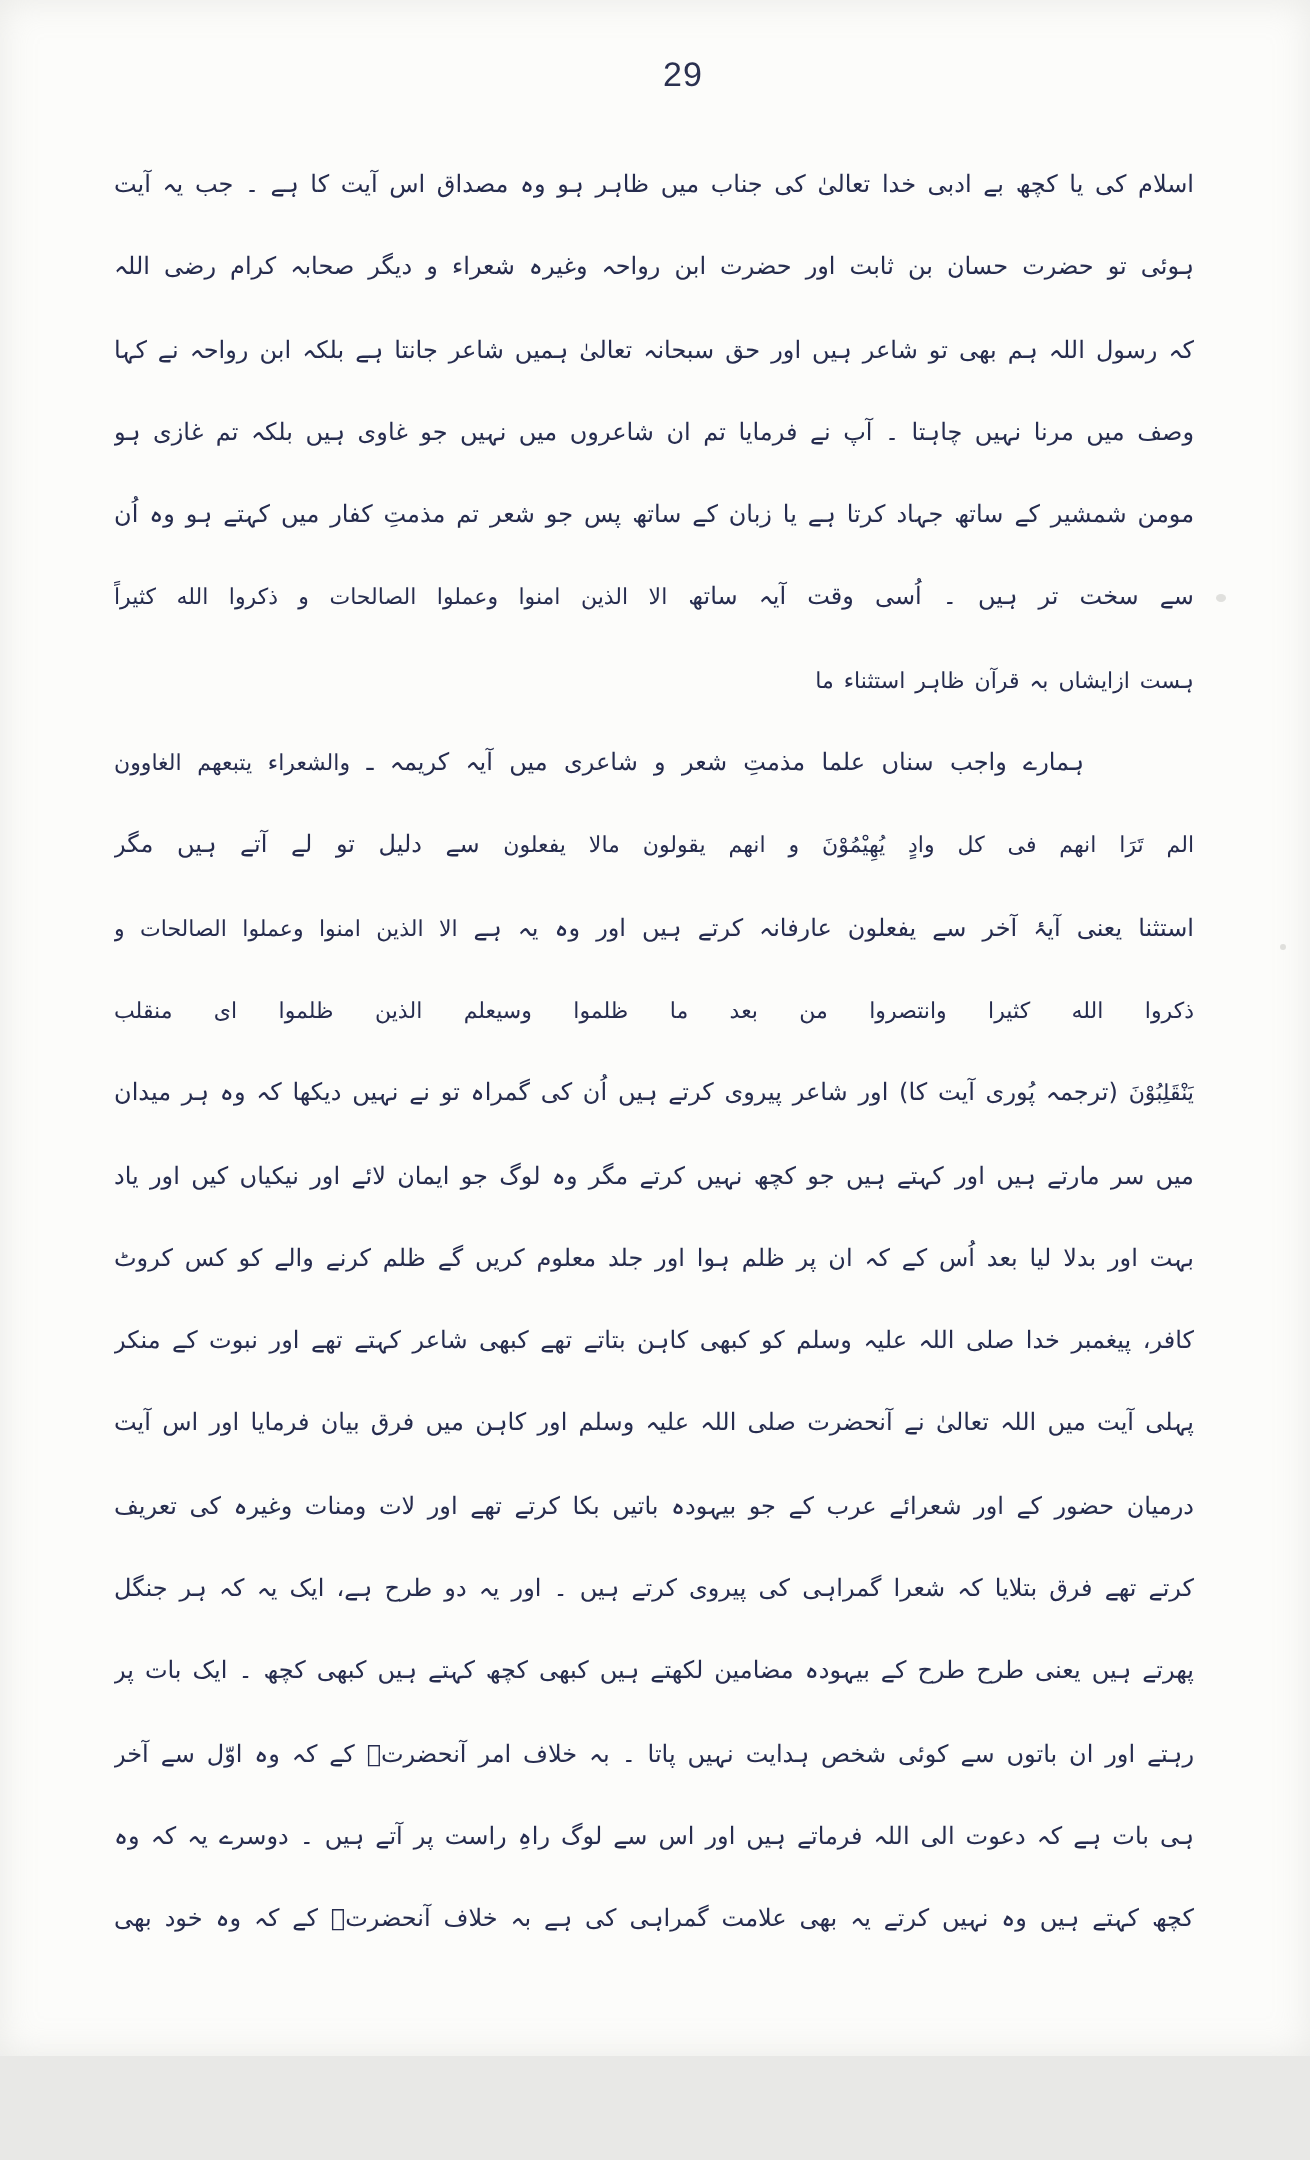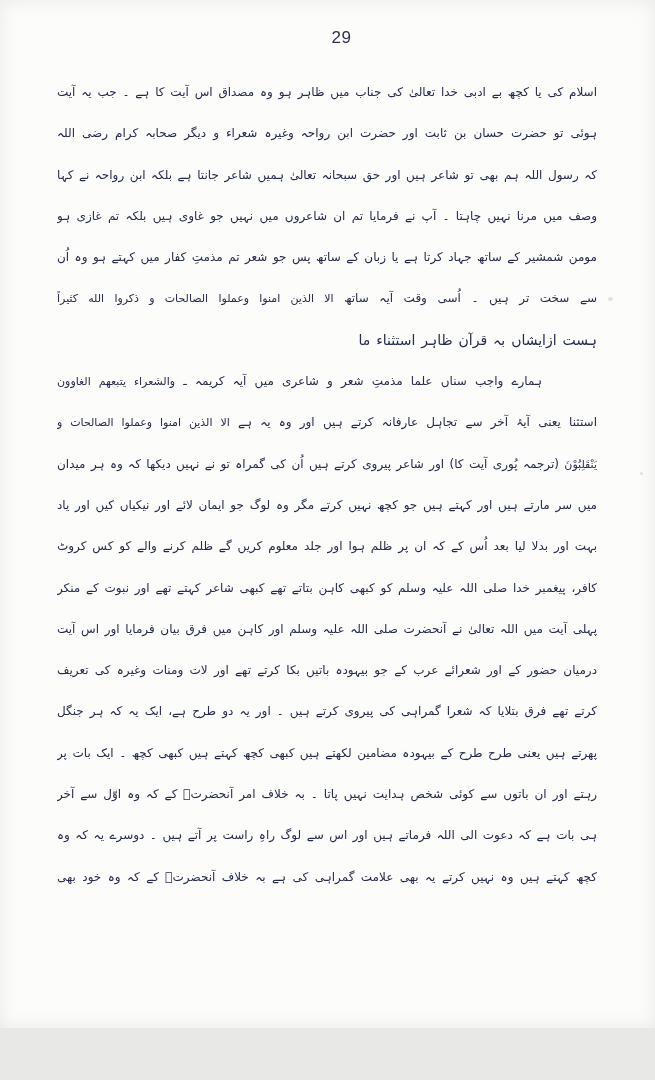--- a/index.html
+++ b/index.html
@@ -57,21 +57,21 @@
   }
   .line.verse {
     display: flex;
     justify-content: space-between;
     align-items: center;
     text-align: right;
     text-align-last: auto;
   }
   .hemistich {
     white-space: nowrap;
-    font-size: 14px;
+    font-size: 11px;
   }
   .seg { }
   .seg.arabic-bold {
     font-weight: 400;
     font-size: 11px;
   }
   
   .scan-speck {
     position: absolute;
     border-radius: 50%;
@@ -89,21 +89,23 @@
       <div class="line justify"><span class="seg">اسلام کی یا کچھ بے ادبی خدا تعالیٰ کی جناب میں ظاہر ہو وہ مصداق اس آیت کا ہے ۔ جب یہ آیت نازل</span></div>
       <div class="line justify"><span class="seg">ہوئی تو حضرت حسان بن ثابت اور حضرت ابن رواحہ وغیرہ شعراء و دیگر صحابہ کرام رضی اللہ عنہم نے عرض کیا</span></div>
       <div class="line justify"><span class="seg">کہ رسول اللہ ہم بھی تو شاعر ہیں اور حق سبحانہ تعالیٰ ہمیں شاعر جانتا ہے بلکہ ابن رواحہ نے کہا کہ میں اس</span></div>
       <div class="line justify"><span class="seg">وصف میں مرنا نہیں چاہتا ۔ آپ نے فرمایا تم ان شاعروں میں نہیں جو غاوی ہیں بلکہ تم غازی ہو اس لیے کہ</span></div>
       <div class="line justify"><span class="seg">مومن شمشیر کے ساتھ جہاد کرتا ہے یا زبان کے ساتھ پس جو شعر تم مذمتِ کفار میں کہتے ہو وہ اُن کو تیر و سناں</span></div>
       <div class="line justify"><span class="seg">سے سخت تر ہیں ۔ اُسی وقت آیہ ساتھ </span><span class="seg arabic-bold">الا الذین امنوا وعملوا الصالحات و ذکروا الله کثیراً</span></div>
       <div class="line verse">
         <span class="hemistich">ہست ازایشاں بہ قرآن ظاہر استثناء ما</span>
       </div>
       <div class="line justify indent"><span class="seg">ہمارے واجب سناں علما مذمتِ شعر و شاعری میں آیہ کریمہ ـ </span><span class="seg arabic-bold">والشعراء یتبعهم الغاوون</span></div>
-      <div class="line justify"><span class="seg">استثنا یعنی آیۂ آخر سے تجاہل عارفانہ کرتے ہیں اور وہ یہ ہے </span><span class="seg arabic-bold">الا الذین امنوا وعملوا الصالحات و</span></div>
+      <div class="line justify"><span class="seg arabic-bold">الم تَرَا انهم فی کل وادٍ یُهِیْمُوْنَ و انهم یقولون مالا یفعلون</span><span class="seg"> سے دلیل تو لے آتے ہیں مگر</span></div>
+      <div class="line justify"><span class="seg">استثنا یعنی آیۂ آخر سے یفعلون عارفانہ کرتے ہیں اور وہ یہ ہے </span><span class="seg arabic-bold">الا الذین امنوا وعملوا الصالحات و</span></div>
+      <div class="line justify"><span class="seg arabic-bold">ذکروا الله کثیرا وانتصروا من بعد ما ظلموا وسیعلم الذین ظلموا ای منقلب</span></div>
       <div class="line justify"><span class="seg arabic-bold">یَنْقَلِبُوْنَ</span><span class="seg"> (ترجمہ پُوری آیت کا) اور شاعر پیروی کرتے ہیں اُن کی گمراہ تو نے نہیں دیکھا کہ وہ ہر میدان</span></div>
       <div class="line justify"><span class="seg">میں سر مارتے ہیں اور کہتے ہیں جو کچھ نہیں کرتے مگر وہ لوگ جو ایمان لائے اور نیکیاں کیں اور یاد کیا اللہ کو</span></div>
       <div class="line justify"><span class="seg">بہت اور بدلا لیا بعد اُس کے کہ ان پر ظلم ہوا اور جلد معلوم کریں گے ظلم کرنے والے کو کس کروٹ الٹتے ہیں ۔</span></div>
       <div class="line justify"><span class="seg">کافر، پیغمبر خدا صلی اللہ علیہ وسلم کو کبھی کاہن بتاتے تھے کبھی شاعر کہتے تھے اور نبوت کے منکر تھے سو اس سے</span></div>
       <div class="line justify"><span class="seg">پہلی آیت میں اللہ تعالیٰ نے آنحضرت صلی اللہ علیہ وسلم اور کاہن میں فرق بیان فرمایا اور اس آیت میں</span></div>
       <div class="line justify"><span class="seg">درمیان حضور کے اور شعرائے عرب کے جو بیہودہ باتیں بکا کرتے تھے اور لات ومنات وغیرہ کی تعریف لکھا</span></div>
       <div class="line justify"><span class="seg">کرتے تھے فرق بتلایا کہ شعرا گمراہی کی پیروی کرتے ہیں ۔ اور یہ دو طرح ہے، ایک یہ کہ ہر جنگل میں</span></div>
       <div class="line justify"><span class="seg">پھرتے ہیں یعنی طرح طرح کے بیہودہ مضامین لکھتے ہیں کبھی کچھ کہتے ہیں کبھی کچھ ۔ ایک بات پر قائم نہیں</span></div>
       <div class="line justify"><span class="seg">رہتے اور ان باتوں سے کوئی شخص ہدایت نہیں پاتا ۔ بہ خلاف امر آنحضرتؐ کے کہ وہ اوّل سے آخر تک ایک</span></div>
       <div class="line justify"><span class="seg">ہی بات ہے کہ دعوت الی اللہ فرماتے ہیں اور اس سے لوگ راہِ راست پر آتے ہیں ۔ دوسرے یہ کہ وہ جو</span></div>

